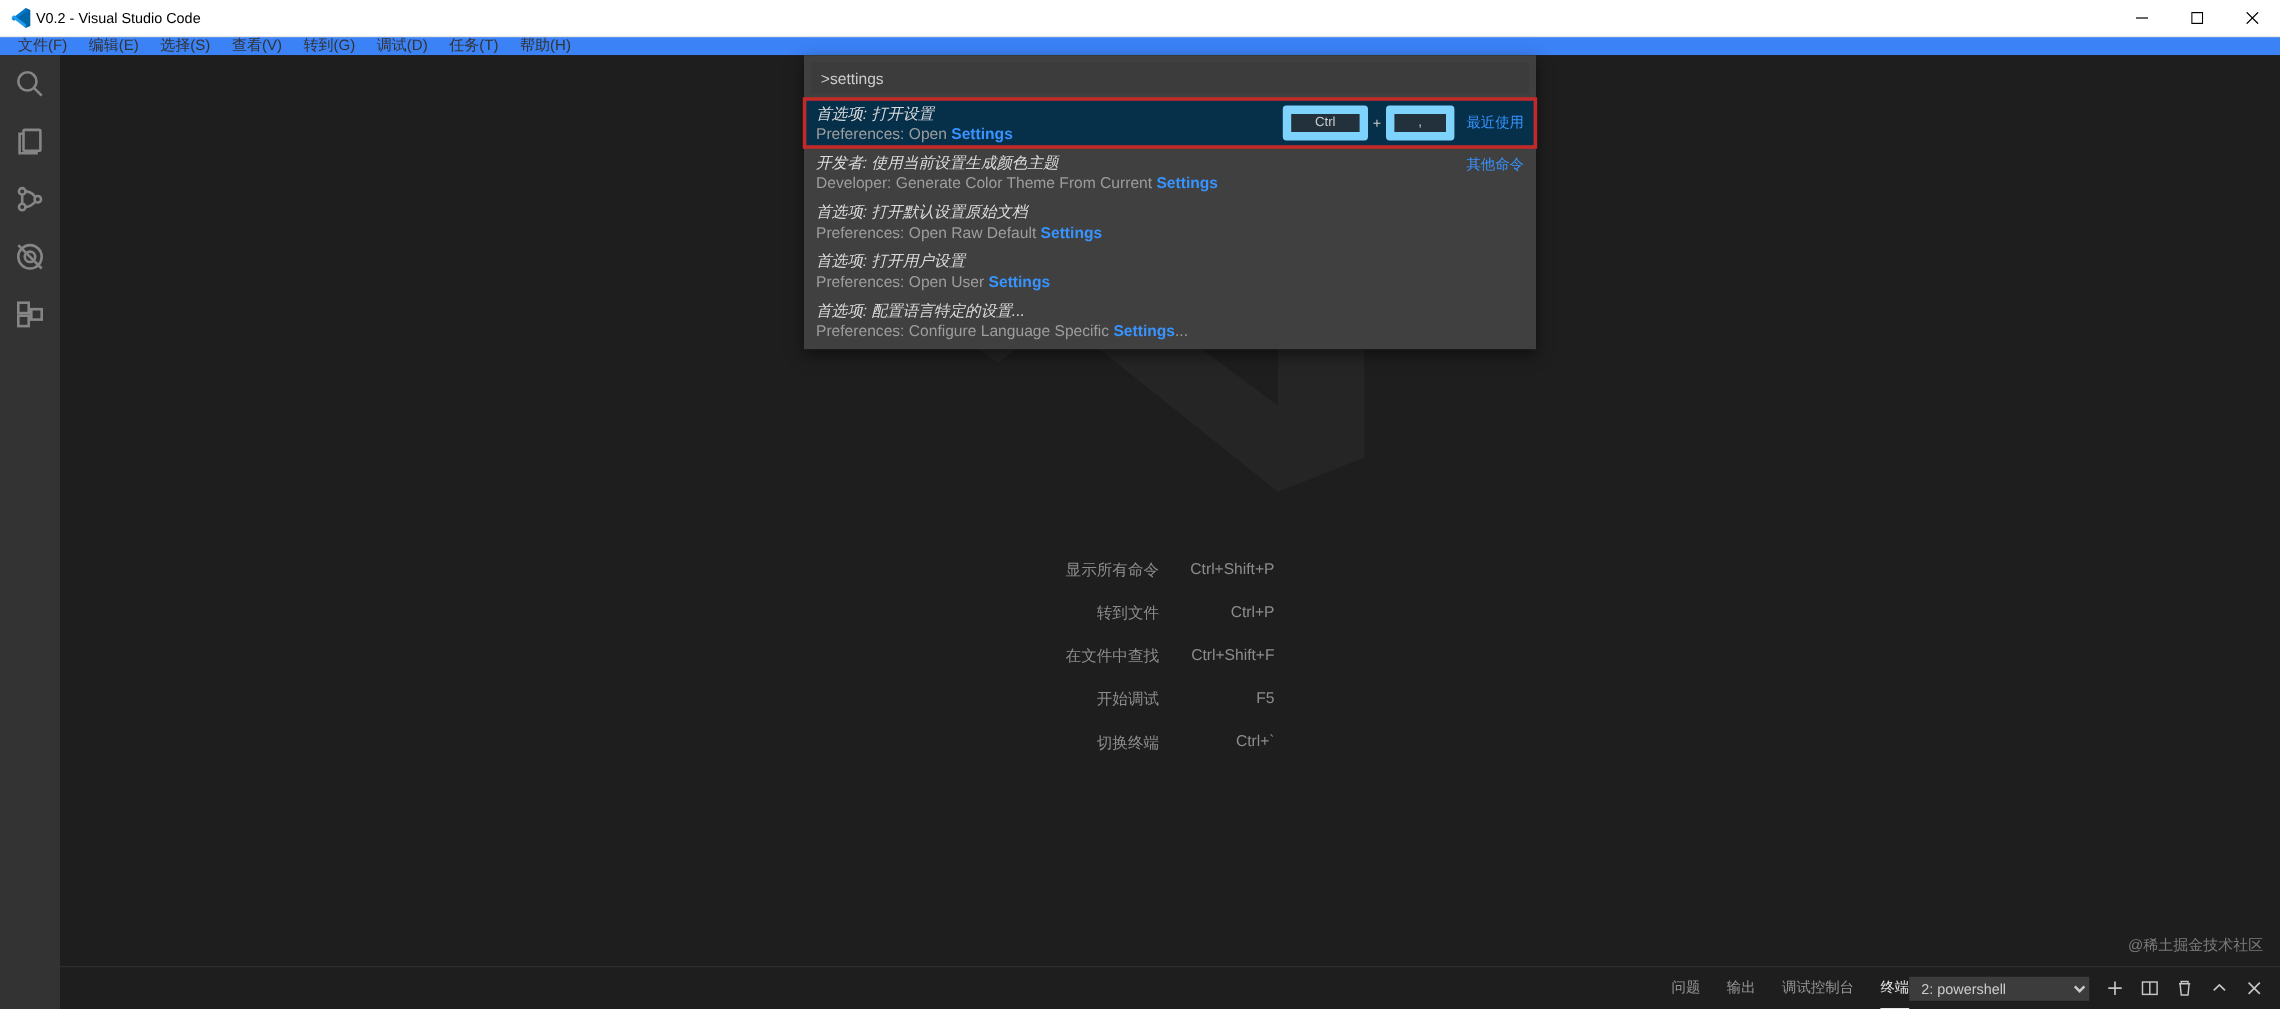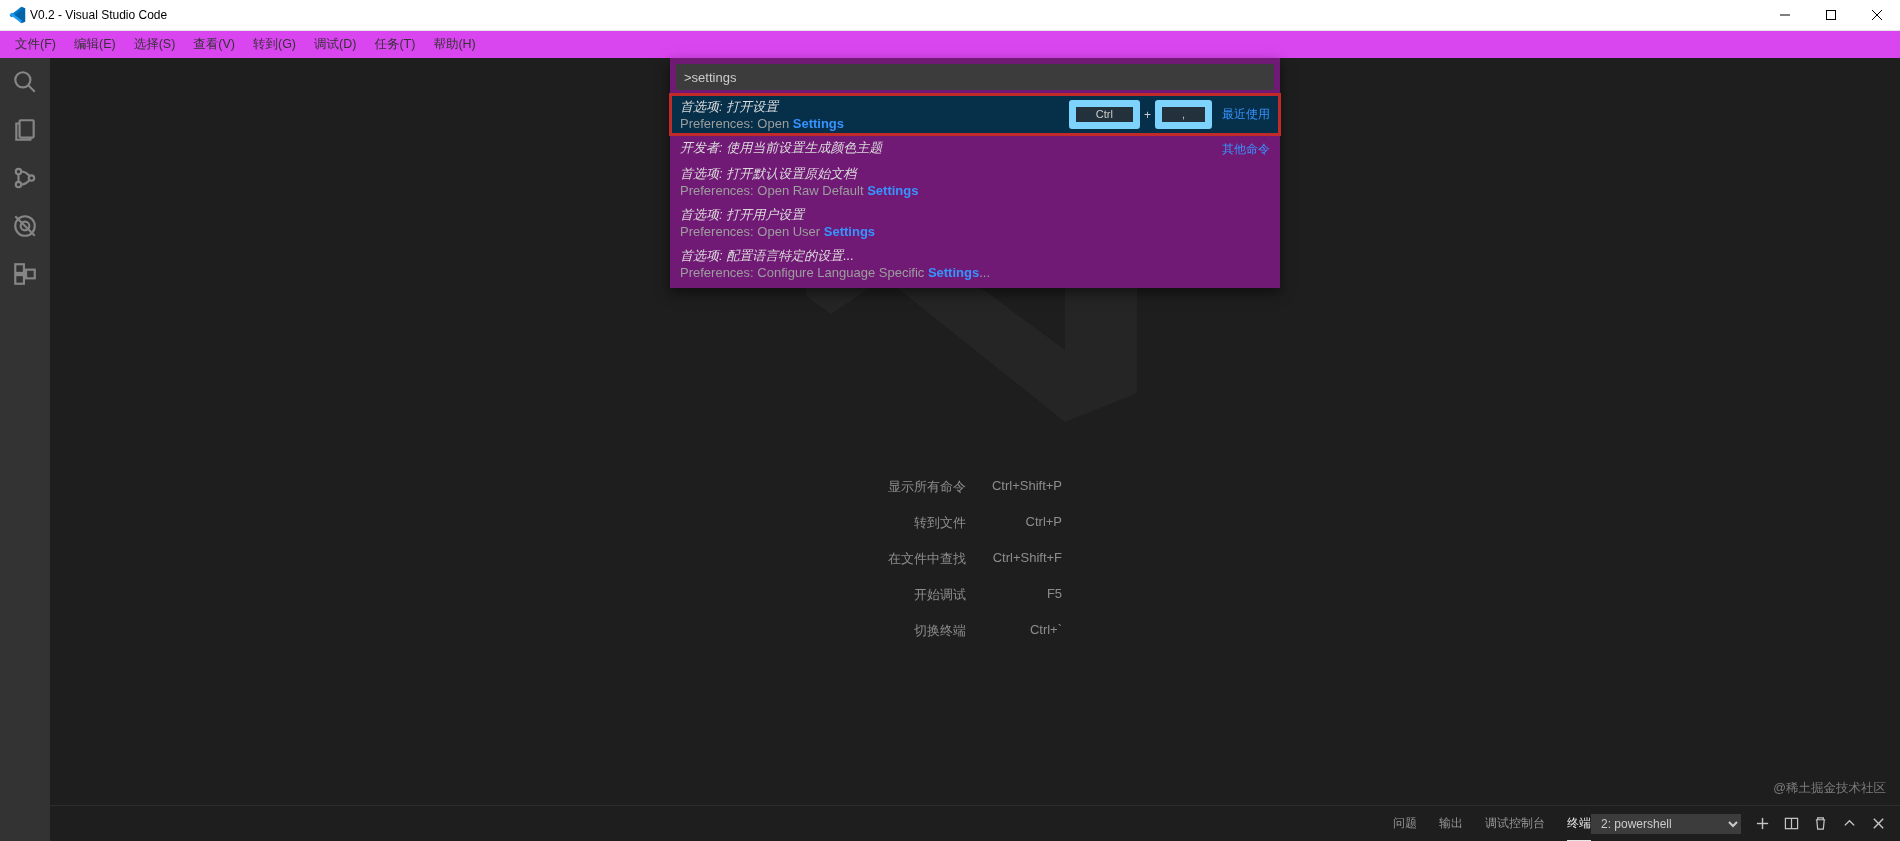--- a/index.html
+++ b/index.html
@@ -9,41 +9,41 @@
   
   .titlebar { height: 30px; background:#ffffff; color:#000; display:flex; align-items:center; justify-content:space-between; font-size:12px; }
   .titlebar-left { display:flex; align-items:center; gap:4px; padding-left:8px; }
   .titlebar-title { color:#000; }
   .titlebar-right { display:flex; }
   .win-btn { width:46px; height:30px; display:flex; align-items:center; justify-content:center; color:#000; font-size:12px;}
   .win-btn svg { width:10px; height:10px; }
   .vsc-logo { width:18px; height:18px; }
 
   
-  .menubar { height: 28px; background:#d946ef; color:#333; display:flex; align-items:center; padding-left:6px; font-size:12.5px; gap:0; border-top:1px solid #e5e5e5;}
+  .menubar { height: 16px; background:#3b82f6; color:#333; display:flex; align-items:center; padding-left:6px; font-size:12.5px; gap:0; border-top:1px solid #e5e5e5;}
   .menu-item { padding:4px 9px; cursor:default; }
 
   
   .workbench { flex:1; display:flex; min-height:0; }
   .activitybar { width:50px; background:#333333; display:flex; flex-direction:column; align-items:center; padding-top:10px; gap:20px; }
   .activity-icon { width:28px; height:28px; color:#858585; display:flex; align-items:center; justify-content:center; }
   .activity-icon svg { width:26px; height:26px; }
 
   .editor-area { flex:1; position:relative; background:#1e1e1e; display:flex; flex-direction:column; min-width:0;}
   .editor-center { flex:1; position:relative; display:flex; align-items:center; justify-content:center; }
 
   .bg-logo { position:absolute; top:40px; left:50%; transform:translateX(-50%); width:360px; height:360px; opacity:1;}
   .bg-logo svg { width:100%; height:100%; fill:#252526; }
 
   .keybind-list { position:absolute; top:420px; left:50%; transform:translateX(-50%); display:grid; grid-template-columns:auto auto; column-gap:26px; row-gap:18px; font-size:13px; }
   .keybind-list .kb-label { text-align:right; color:#a8a8a8cc; }
   .keybind-list .kb-keys  { text-align:right; color:#a8a8a8cc; }
 
   
-  .quick-input { position:absolute; top:0; left:50%; transform:translateX(-50%); width:610px; background:#701a75; box-shadow:0 5px 12px rgba(0,0,0,0.5); z-index:50;}
+  .quick-input { position:absolute; top:0; left:50%; transform:translateX(-50%); width:610px; background:#404040; box-shadow:0 5px 12px rgba(0,0,0,0.5); z-index:50;}
   .quick-input-input { margin:6px 6px 4px 6px; height:26px; background:#3c3c3c; color:#ccc; border:none; outline:none; padding:0 8px; font-size:13px; width:calc(100% - 12px); }
   .qi-list { padding-bottom:4px; }
   .qi-row { padding:4px 10px 4px 10px; position:relative; }
   .qi-row.selected { background:#062f4a; outline:3px solid #c22a2a; outline-offset:-2px;}
   .qi-title { color:#dcdcdc; font-size:13px;font-style:italic; }
   .qi-sub   { color:#9d9d9d; font-size:13px; }
   .qi-sub .hl, .qi-title .hl { color:#3794ff; font-weight:600; }
   .qi-side { position:absolute; right:10px; top:6px; display:flex; align-items:center; gap:10px; font-size:12px;}
   .qi-hint { color:#3794ff; }
   .key-chip { background:#333333a0; border:7px solid #7dd3fc; border-radius:3px; padding:0 20px; font-size:11px; color:#ccc; line-height:15px;}
@@ -173,20 +173,21 @@
             <div class="qi-side">
               <span class="key-chip">Ctrl</span>
               <span style="margin:0 -6px">+</span>
               <span class="key-chip">,</span>
               <span class="qi-hint">最近使用</span>
             </div>
           </div>
 
           <div class="qi-row">
             <div class="qi-title">开发者: 使用当前设置生成颜色主题</div>
+            <div class="qi-sub"><span>Developer: Generate Color Theme From Current </span><span class="hl">Settings</span><span></span></div>
             <div class="qi-side">
                 <span class="qi-hint">其他命令</span>
               </div>
           </div>
 
           <div class="qi-row">
             <div class="qi-title">首选项: 打开默认设置原始文档</div>
             <div class="qi-sub"><span>Preferences: Open Raw Default </span><span class="hl">Settings</span><span></span></div>
           </div>
 

